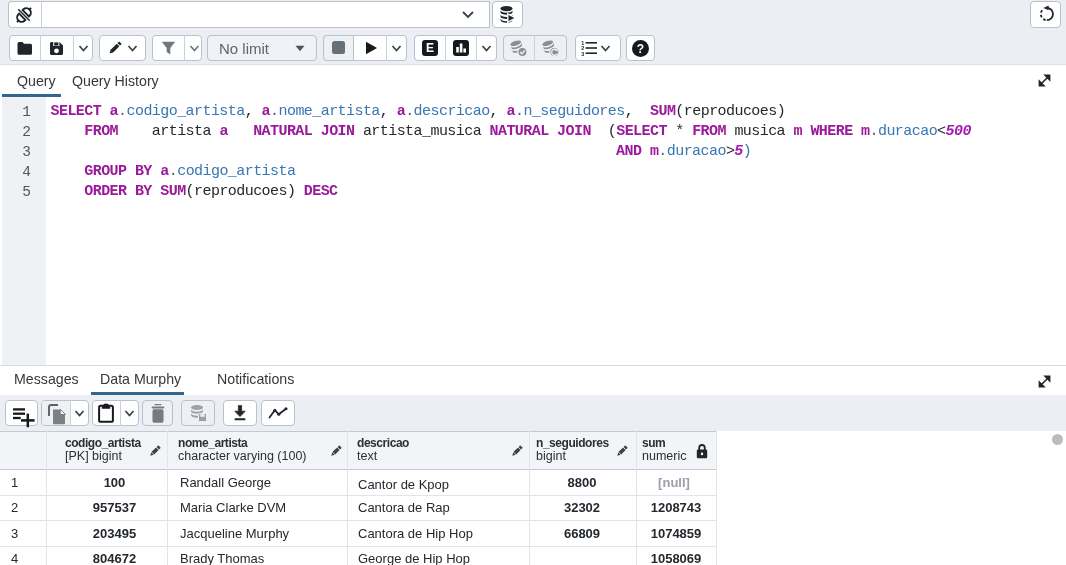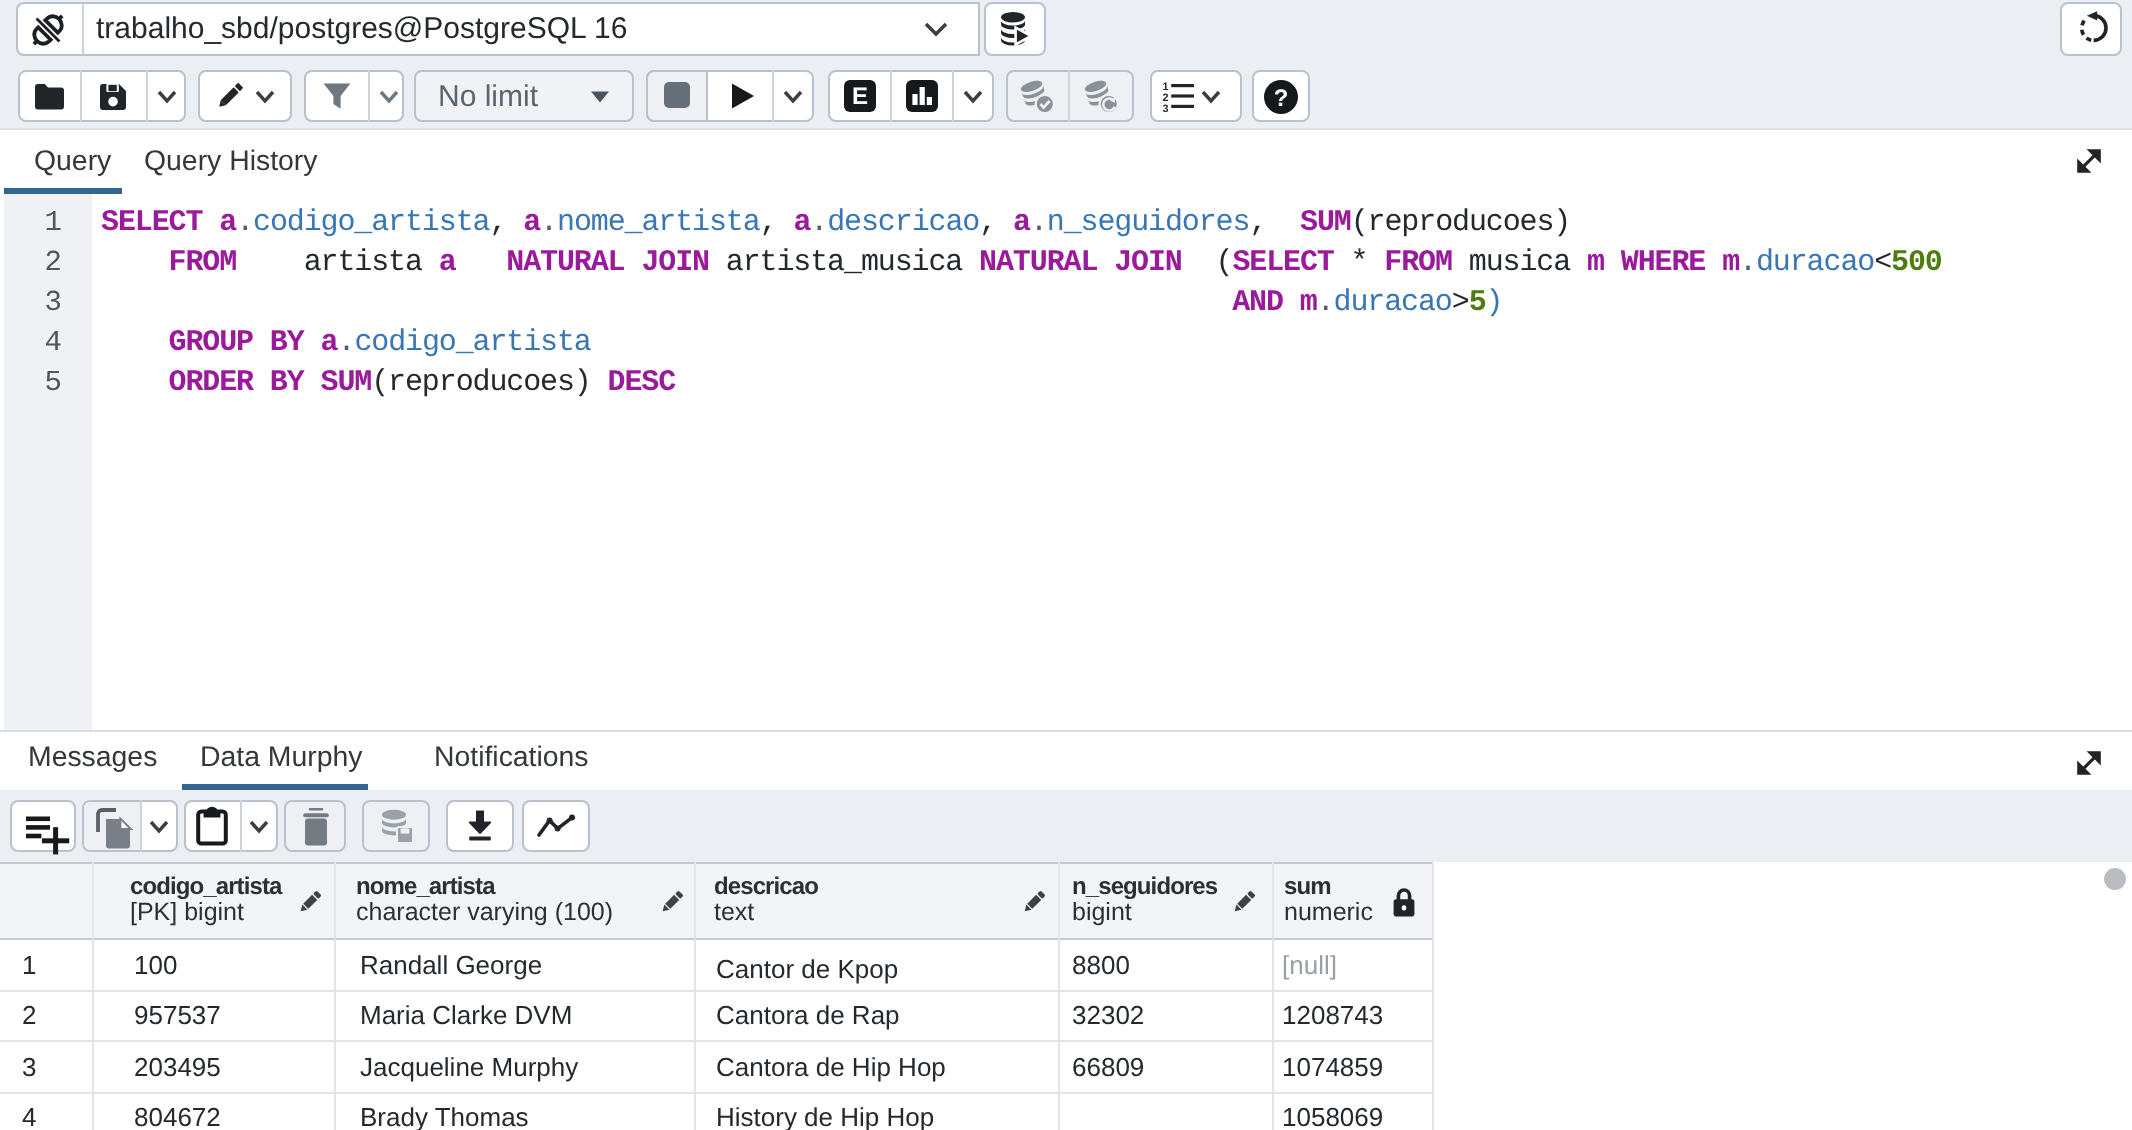--- a/index.html
+++ b/index.html
@@ -15,40 +15,39 @@
 .cicon { position:absolute; }
 
 .tabtxt { position:absolute; font-size:14.2px; color:#34383c; }
 
 #gutter { left:2px; top:97px; width:43.5px; height:268px; background:#eff1f4; }
 .lnum { position:absolute; width:29px; text-align:right; font-family:"Liberation Mono", monospace; font-size:14.5px; line-height:20px; color:#51565c; }
 #code { left:0; top:101.5px; font-family:"Liberation Mono", monospace; font-size:15px; letter-spacing:-0.56px; line-height:20px; white-space:pre; color:#24292e; }
 #code .k { color:#9b1a9b; font-weight:bold; }
 #code .i { color:#3876b4; }
 #code .d { color:#51606d; }
-#code .n { color:#4d7c0f; font-weight:bold; }
+#code .n { color:#a21caf; font-weight:bold;font-style:italic; }
 #code .b { color:#3876b4; }
 
 .hcell { position:absolute; font-size:12.5px; line-height:13px; color:#2b3035; }
 .hcell .t1 { font-weight:bold; font-size:12px; letter-spacing:-0.45px; }
 .hcell .t2 { font-weight:normal; }
 .gline { position:absolute; background:#e2e4e7; }
 .cell { position:absolute; font-size:13px; color:#24292e; }
-.num { text-align:left; }
+.num { text-align:center;font-weight:bold; }
 </style>
 </head>
 <body>
 <div id="app">
 
   <div class="abs" id="topbar"></div>
 
   <div class="btn" style="left:8px; top:1px; width:33px; height:27px; border-radius:4px 0 0 4px; border-right:none;"></div>
   <div class="btn" style="left:41px; top:1px; width:449px; height:27px; border-radius:0; border-left:1px solid #ccd2da;"></div>
   <div class="btn" style="left:492px; top:1px; width:31px; height:27px;"></div>
-  <div class="abs" style="left:48px; top:6px; font-size:15px; color:#24292e;">trabalho_sbd/postgres@PostgreSQL 16</div>
 
   <svg class="cicon" style="left:461px; top:9px;" width="14" height="11" viewBox="0 0 14 11">
       <path d="M2 3 L7 8 L12 3" fill="none" stroke="#3a3f44" stroke-width="1.8"></path>
     </svg>
 
   <svg class="cicon" style="left:13px; top:4px;" width="22" height="22" viewBox="0 0 22 22">
     <g transform="rotate(45 11 11)" fill="none" stroke="#1d2125" stroke-width="1.9">
       <path d="M6.6 8.5 v-1.2 a4.4 4.1 0 0 1 8.8 0 v1.2 z"></path>
       <path d="M6.6 13.5 v1.2 a4.4 4.1 0 0 0 8.8 0 v-1.2 z"></path>
       <line x1="11" y1="1" x2="11" y2="3"></line>
@@ -359,18 +358,18 @@
   <div class="cell" style="left:11px; top:526px;">3</div>
   <div class="cell num" style="left:67px; top:526px; width:95px;">203495</div>
   <div class="cell" style="left:180px; top:526px;">Jacqueline Murphy</div>
   <div class="cell" style="left:358px; top:526px;">Cantora de Hip Hop</div>
   <div class="cell num" style="left:536px; top:526px; width:92px;">66809</div>
   <div class="cell num" style="left:641px; top:526px; width:70px;">1074859</div>
 
   <div class="cell" style="left:11px; top:551px;">4</div>
   <div class="cell num" style="left:67px; top:551px; width:95px;">804672</div>
   <div class="cell" style="left:180px; top:551px;">Brady Thomas</div>
-  <div class="cell" style="left:358px; top:551px;">History de Hip Hop</div>
+  <div class="cell" style="left:358px; top:551px;">George de Hip Hop</div>
   <div class="cell num" style="left:520px; top:551px; width:92px;margin-top:30px;">66371</div>
   <div class="cell num" style="left:641px; top:551px; width:70px;">1058069</div>
 
   <div class="abs" style="left:1052px; top:434px; width:11px; height:11px; border-radius:50%; background:#b9bdc2;"></div>
 </div>
 
 </body></html>

